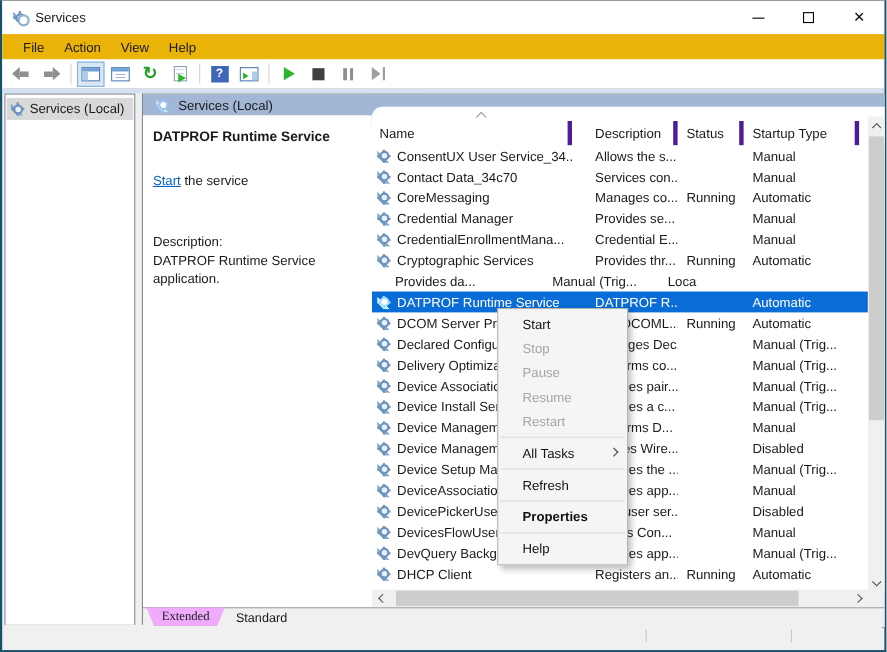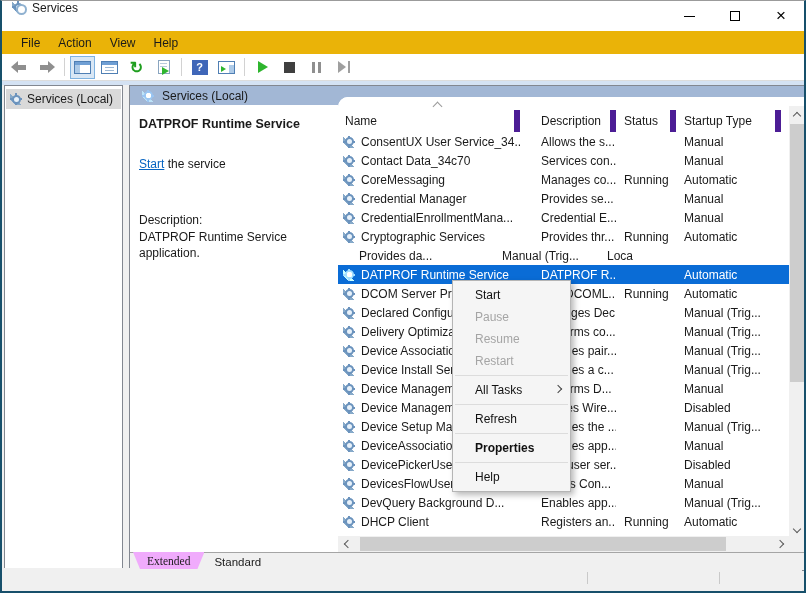--- a/index.html
+++ b/index.html
@@ -3,21 +3,21 @@
 <meta charset="utf-8">
 <style>
   * { margin:0; padding:0; box-sizing:border-box; }
   html,body { width:806px; height:593px; background:#f0f0f0; }
   body { font-family:"Liberation Sans", sans-serif; font-size:12px; color:#1a1a1a; }
 
   .window{ position:relative; width:806px; height:593px; background:#f0f0f0;
     border-top:1px solid #9b9b9b; border-left:2px solid #17506b; border-right:2px solid #17506b; border-bottom:2px solid #17506b; overflow:hidden;}
 
   
-  .titlebar{position:absolute;left:0;top:0;right:0;height:30px;background:#ffffff;display:flex;align-items:flex-start;}
+  .titlebar{position:absolute;left:0;top:0;right:0;height:30px;background:#ffffff;display:flex;align-items:center;}
   .title-text{margin-left:8px;font-size:12px;}
   .win-controls{position:absolute;right:0;top:0;height:30px;display:flex;}
   .win-btn{width:46px;height:30px;display:flex;align-items:center;justify-content:center;color:#000;}
   .glyph-min{width:11px;height:1px;background:#000;display:inline-block;}
   .glyph-max{width:10px;height:10px;border:1px solid #000;display:inline-block;}
   .glyph-close{font-size:17px;line-height:10px;font-weight:400;}
 
   
   .gear{display:inline-block;width:12px;height:12px;position:relative;flex:0 0 auto;
     background:linear-gradient(#6b93bd,#6b93bd) 50% 0/2px 100% no-repeat,
@@ -80,21 +80,21 @@
   .svc-title{font-weight:bold;font-size:12.5px;margin-bottom:26px;}
   .svc-action{margin-bottom:42px;}
   .link{color:#0563c1;text-decoration:underline;}
   .desc-label{margin-bottom:2px;}
   .desc-line{line-height:16px;}
 
   .list-pane{position:absolute;left:208px;top:11px;width:467px;height:441px;background:#fff;border-top-left-radius:10px;z-index:2;overflow:hidden;}
   .list-header{position:absolute;left:0;top:0;right:0;height:35px;background:#fff;}
   .sort-caret{position:absolute;left:96px;top:6px;width:7px;height:7px;border-top:1px solid #9a9a9a;border-left:1px solid #9a9a9a;transform:rotate(45deg);}
   .hcells{position:absolute;left:0;bottom:0;height:22px;right:16px;display:flex;}
-  .hcell{border-right:6px solid #4c1d95;padding-left:8px;display:flex;align-items:center;color:#1a1a1a;}
+  .hcell{border-right:4px solid #4c1d95;padding-left:8px;display:flex;align-items:center;color:#1a1a1a;}
   .hcell:first-child{padding-left:7px;}
   .hcell:last-child{border-right:none;}
   .col-name{width:182px;} .col-desc{width:83px;margin-left:13px;} .col-status{width:60px;} .col-startup{width:105px;} .col-logon{flex:1;overflow:hidden;}
 
   .rows{position:absolute;left:0;top:35px;right:16px;}
   .row{display:flex;align-items:center;height:19px;}
   .row .cell{white-space:nowrap;overflow:hidden;padding-left:8px;}
   .row .col-name{display:flex;align-items:center;gap:6px;padding-left:5px;}
   .row.selected{background:#0a6cd6;color:#fff;}
   .row.selected .gear{filter:brightness(1.5);}
@@ -478,20 +478,21 @@
       </div>
   </div>
 
   <div class="statusbar">
     <span class="sb-div" style="left:583px"></span>
     <span class="sb-div" style="left:715px"></span>
   </div>
 
   <div class="context-menu">
       <div class="cm-item">Start</div>
+      <div class="cm-item disabled">Stop</div>
       <div class="cm-item disabled">Pause</div>
       <div class="cm-item disabled">Resume</div>
       <div class="cm-item disabled">Restart</div>
       <div class="cm-sep"></div>
       <div class="cm-item">All Tasks<span class="cm-arrow"></span></div>
       <div class="cm-sep"></div>
       <div class="cm-item">Refresh</div>
       <div class="cm-sep"></div>
       <div class="cm-item bold">Properties</div>
       <div class="cm-sep"></div>

